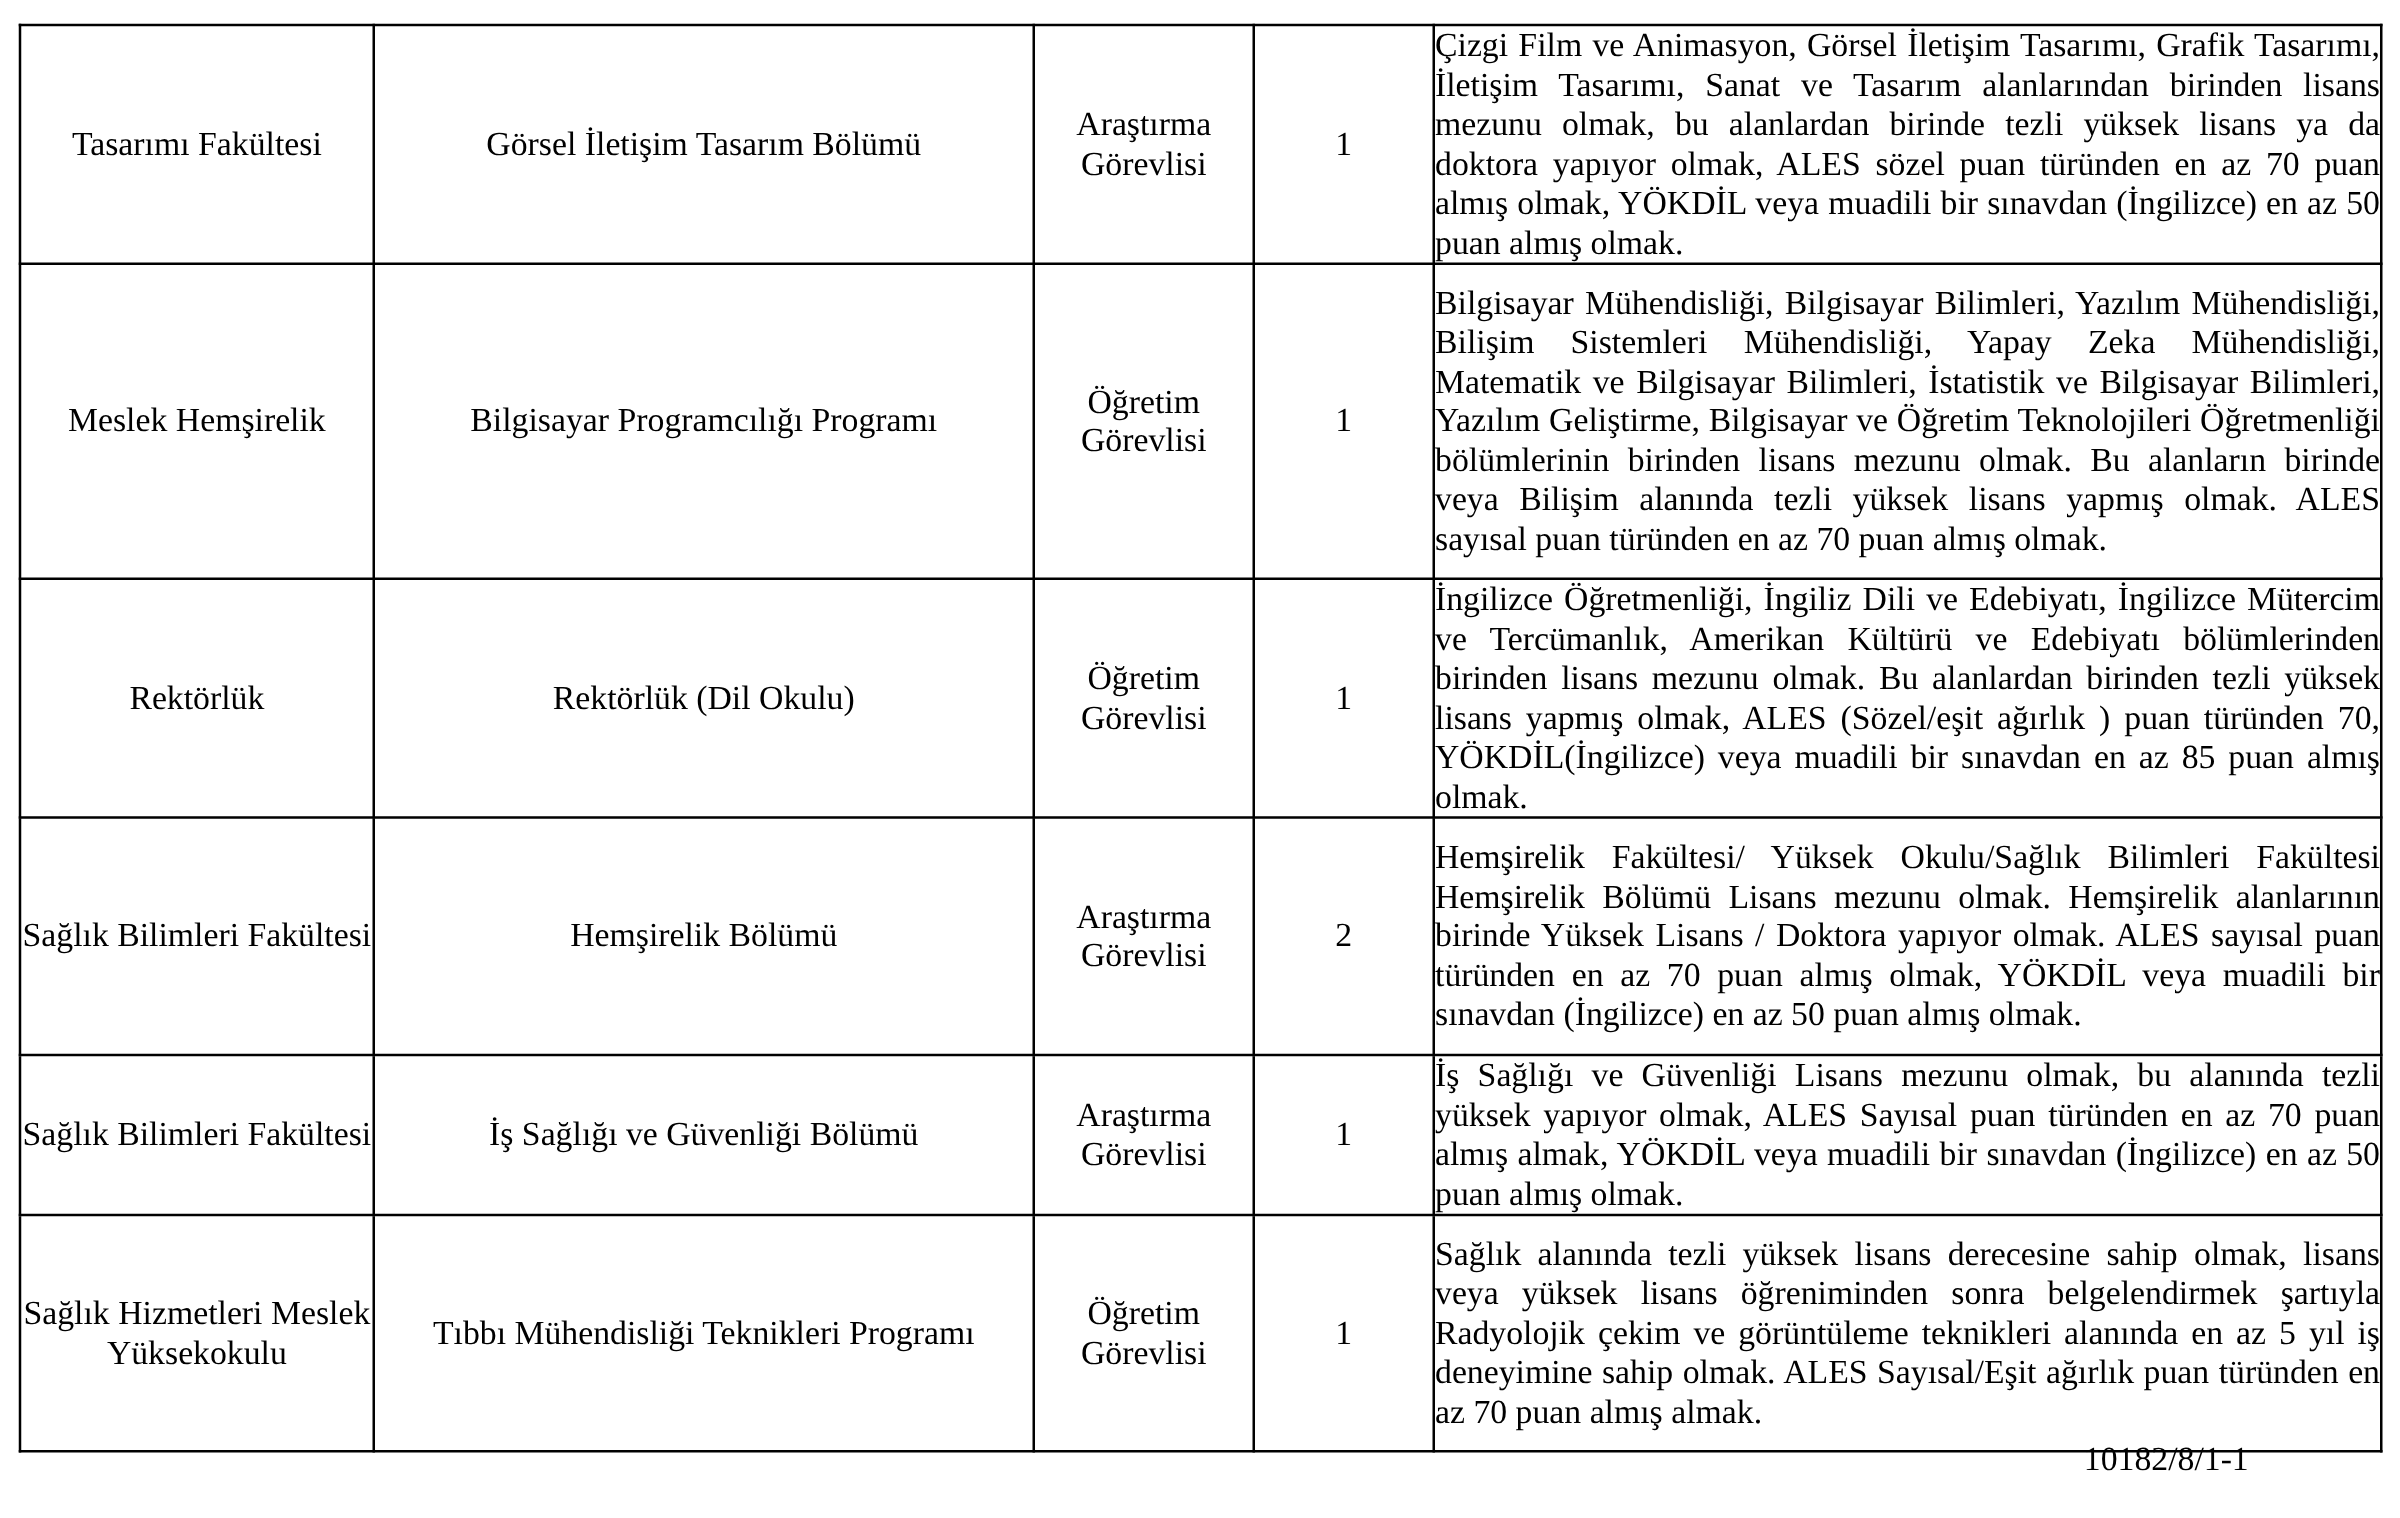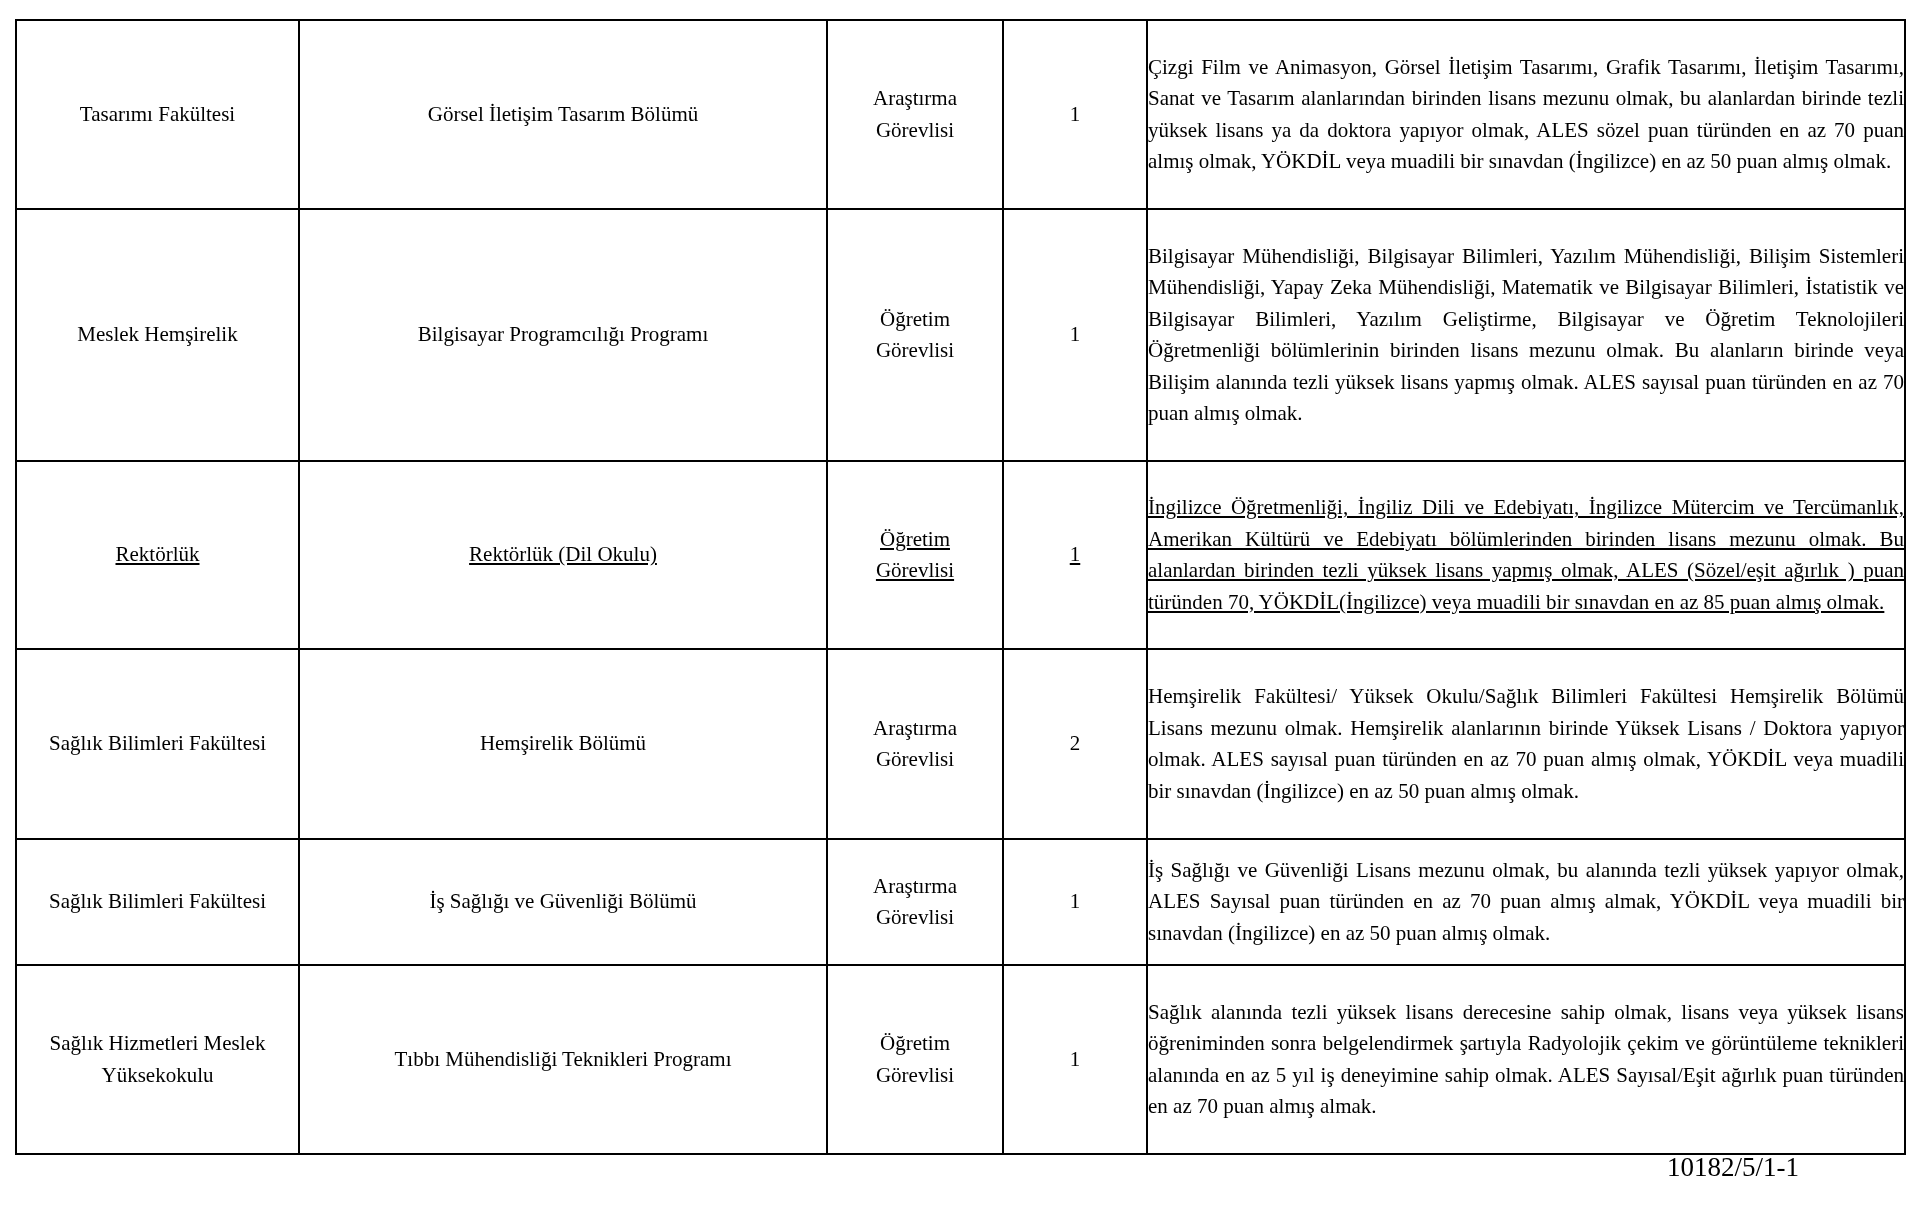--- a/index.html
+++ b/index.html
@@ -4,28 +4,28 @@
   <style>
     html, body { margin: 0; padding: 0; background: #ffffff; }
     body { width: 1920px; height: 1214px; position: relative; overflow: hidden;
            font-family: "Liberation Serif", "DejaVu Serif", serif; color: #000; }
     table.positions {
       position: absolute; left: 15px; top: 19px;
       width: 1889px; border-collapse: collapse; table-layout: fixed;
     }
     table.positions td {
       border: 2.5px solid #000; padding: 0; vertical-align: middle;
-      font-size: 21px; line-height: 31.5px;
+      font-size: 27px; line-height: 31.5px;
     }
     col.c1 { width: 283px; } col.c2 { width: 528px; } col.c3 { width: 176px; }
     col.c4 { width: 144px; } col.c5 { width: 758px; }
     td.center { text-align: center; padding: 0 6px; }
     td.req { text-align: justify; padding: 0 14px 0 11px; }
     tr.r1 td { height: 187px; } tr.r2 td { height: 250px; margin-top: 44px; }
-    tr.r3 td { height: 186px; text-decoration: underline; } tr.r4 td { height: 188px; }
+    tr.r3 td { height: 186px; } tr.r4 td { height: 188px; }
     tr.r5 td { height: 124px; } tr.r6 td { height: 187px; }
     .footer { position: absolute; left: 1667px; top: 1152px; font-size: 27px; line-height: 31.5px; }
   </style>
 </head>
 <body>
 
 <table class="positions">
   <colgroup>
       <col class="c1">
       <col class="c2">
@@ -72,13 +72,13 @@
     <tr class="r6">
       <td class="center">Sağlık Hizmetleri Meslek Yüksekokulu</td>
       <td class="center">Tıbbı Mühendisliği Teknikleri Programı</td>
       <td class="center"><span>Öğretim</span><br><span>Görevlisi</span></td>
       <td class="center">1</td>
       <td class="req">Sağlık alanında tezli yüksek lisans derecesine sahip olmak, lisans veya yüksek lisans öğreniminden sonra belgelendirmek şartıyla Radyolojik çekim ve görüntüleme teknikleri alanında en az 5 yıl iş deneyimine sahip olmak. ALES Sayısal/Eşit ağırlık puan türünden en az 70 puan almış almak.</td>
     </tr>
   </tbody>
 </table>
 
-<div class="footer">10182/5/1-1</div>
+<div class="footer">10182/8/1-1</div>
 
 </body></html>

